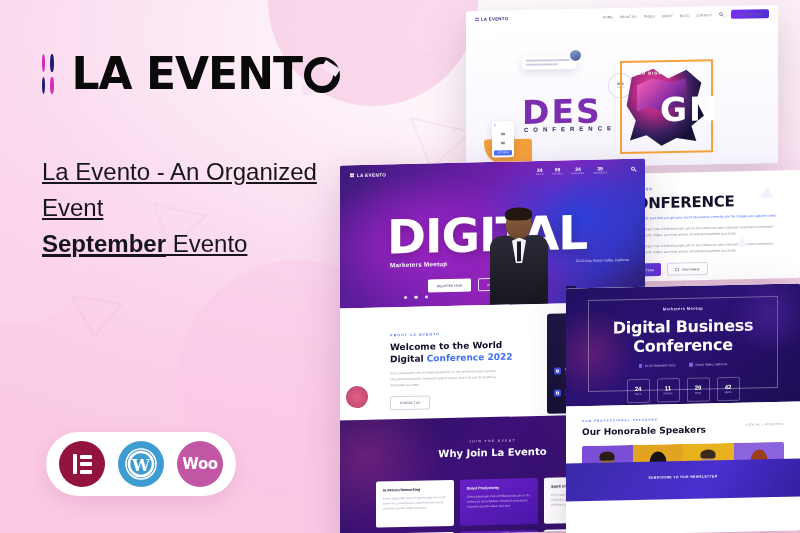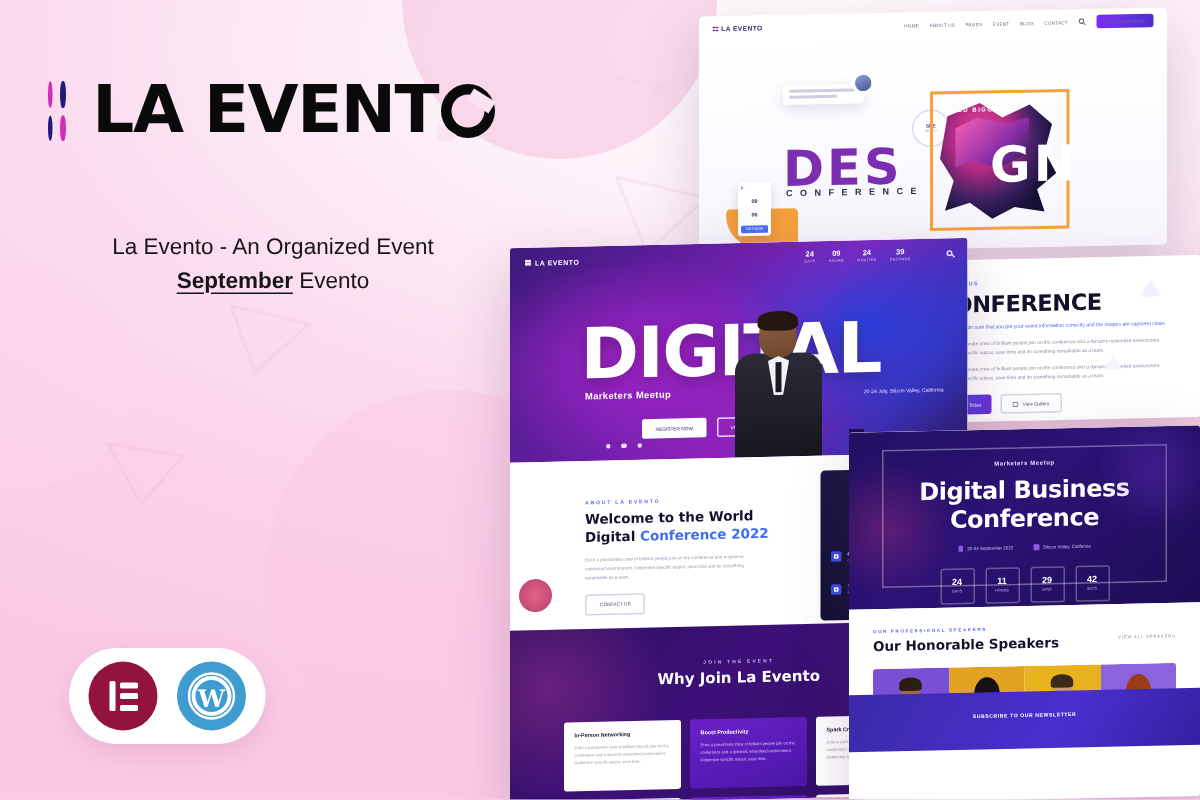--- a/index.html
+++ b/index.html
@@ -18,35 +18,35 @@
       radial-gradient(120% 90% at 66% 6%, #ffffff 0%, #fdf0f8 26%, #fbdcef 52%, #fbcfe8 78%, #fac9e4 100%);
   }
   .bg-circle{ position:absolute; border-radius:50%; }
   .c1{ width:210px;height:210px; left:268px; top:-104px; background:rgba(246,191,223,.55); }
   .c2{ width:240px;height:240px; left:178px; top:260px; background:rgba(250,200,230,.45); }
   .c3{ width:150px;height:150px; left:-60px; top:176px; background:rgba(252,214,236,.5); }
   .c4{ width:120px;height:120px; left:300px; top:440px; background:rgba(250,205,232,.5); }
   .tri{ position:absolute; opacity:.45; }
 
   
-  .left{ position:absolute; left:32px; top:52px; width:300px;text-align:center; }
+  .left{ position:absolute; left:42px; top:52px; width:300px; }
   .brandrow{ display:flex; align-items:center; gap:18px; }
   .logomark{
     width:40px;height:40px;
     display:grid; grid-template-columns:1fr 1fr; grid-template-rows:1fr 1fr; gap:5px;
   }
   .logomark i{ display:block; border-radius:50%; }
   .wordmark{
     font-size:44px; font-weight:700; letter-spacing:-1px; color:#0a0a0a;
     line-height:1; white-space:nowrap; font-family:"DejaVu Sans", sans-serif;
   }
   .wordmark .oh{ position:relative; display:inline-block; }
 
   .tagline{
-    margin-top:58px; font-size:15px; line-height:1.5; color:#17151c; font-weight:400;
+    margin-top:58px; font-size:24px; line-height:1.5; color:#17151c; font-weight:400;text-decoration:underline;
   }
   .tagline .wp{ font-weight:700; text-decoration:underline; text-underline-offset:3px; }
 
   
   .pill{
     position:absolute; left:46px; top:432px;
     background:#fff; border-radius:40px; padding:9px 13px;
     display:flex; gap:13px; align-items:center;
     box-shadow:0 6px 18px rgba(170,90,140,.18);
   }
@@ -315,20 +315,23 @@
           </span>
         </span>
     </div>
     <div class="badge b-wordpress">
       <svg width="32" height="32" viewBox="0 0 32 32">
           <circle cx="16" cy="16" r="15" fill="none" stroke="#fff" stroke-width="1.6"></circle>
           <circle cx="16" cy="16" r="12" fill="none" stroke="#fff" stroke-width="2.6"></circle>
           <text x="16" y="23" font-size="16" font-weight="700" fill="#fff" text-anchor="middle" font-family="DejaVu Serif, serif">W</text>
         </svg>
     </div>
+    <div class="badge b-woo">
+      <span>Woo</span>
+    </div>
   </div>
 
   <div class="mock m-design">
     <div class="d-nav">
       <span class="d-logo">
         <span class="d-dots">
             <i></i>
             <i></i>
             <i></i>
             <i></i>

